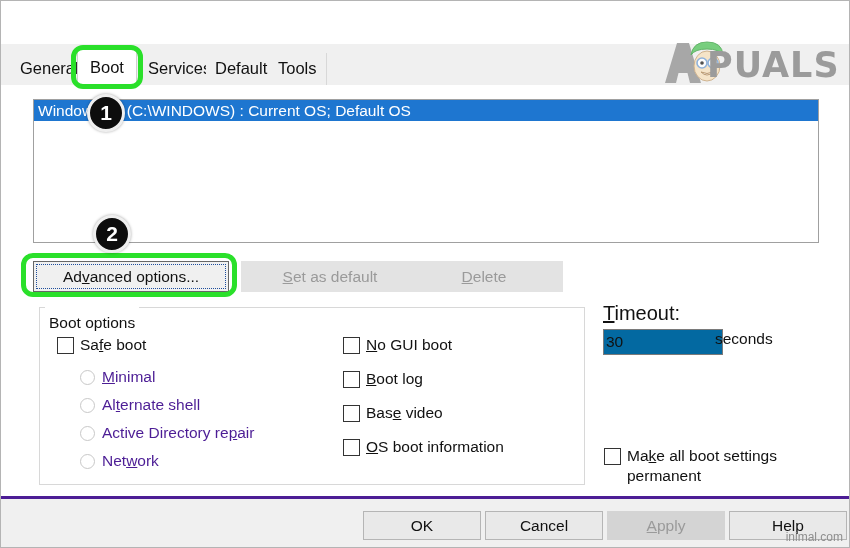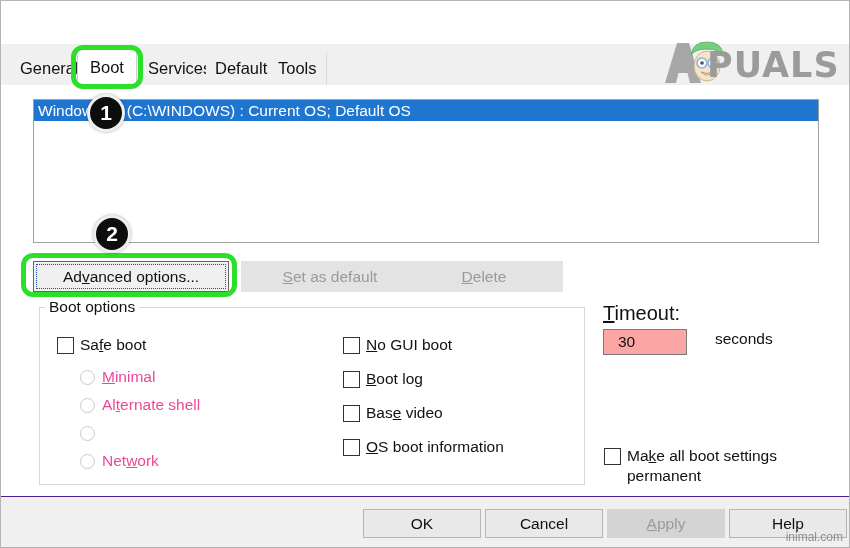--- a/index.html
+++ b/index.html
@@ -170,21 +170,21 @@
     position: absolute;
     left: 38px; top: 222px;
     width: 546px; height: 178px;
     border: 1px solid #d8d8d8;
     box-sizing: border-box;
   }
   #boot-options-legend {
     position: absolute;
     left: 44px; top: 213px;
     background: #ffffff;
-    padding: 0 4px;
+    padding: 16px 4px;
     font-size: 15.5px;
     color: #111111;
     white-space: nowrap;
   }
 
   
   .cb {
     position: absolute;
     width: 17px; height: 17px;
     border: 1px solid #333333;
@@ -199,21 +199,21 @@
     background: #ffffff;
     box-sizing: border-box;
   }
   .opt-label {
     position: absolute;
     font-size: 15.5px;
     color: #111111;
     white-space: nowrap;
     line-height: 18px;
   }
-  .opt-label.disabled { color: #ec4899; }
+  .opt-label.disabled { color: #4c1d95; }
 
   
   #cb-safeboot      { left: 56px;  top: 252px; }
   #lb-safeboot      { left: 79px;  top: 251px; }
   #rb-minimal       { left: 79px;  top: 285px; }
   #lb-minimal       { left: 101px; top: 283px; }
   #rb-altshell      { left: 79px;  top: 313px; }
   #lb-altshell      { left: 101px; top: 311px; }
   #rb-adrepair      { left: 79px;  top: 341px; }
   #lb-adrepair      { left: 101px; top: 339px; }
@@ -234,27 +234,27 @@
   #timeout-label {
     position: absolute;
     left: 602px; top: 217px;
     font-size: 20px;
     color: #111111;
     white-space: nowrap;
   }
   #timeout-input {
     position: absolute;
     left: 602px; top: 244px;
-    width: 84px; height: 26px;
+    width: 120px; height: 26px;
     border: 1px solid #7a7a7a;
-    background: #fca5a5;
+    background: #0369a1;
     box-sizing: border-box;
     font-size: 15.5px;
     line-height: 24px;
-    padding-left: 14px;
+    padding-left: 2px;
     color: #111111;
   }
   #timeout-units {
     position: absolute;
     left: 714px; top: 245px;
     font-size: 15.5px;
     color: #111111;
     white-space: nowrap;
   }
   #cb-permanent { left: 603px; top: 363px; }
@@ -266,21 +266,21 @@
     color: #111111;
     line-height: 20px;
   }
 
   
   #footer {
     position: absolute;
     left: 0; top: 411px;
     width: 850px; height: 53px;
     background: #f0f0f0;
-    border-top: 1px solid #4c1d95;
+    border-top: 3px solid #4c1d95;
     box-sizing: border-box;
   }
   .foot-btn {
     position: absolute;
     top: 12px;
     width: 118px; height: 29px;
     box-sizing: border-box;
     font-size: 15.5px;
     line-height: 27px;
     text-align: center;
@@ -418,20 +418,21 @@
     <div class="cb" id="cb-safeboot"></div>
     <div class="opt-label" id="lb-safeboot">Sa<span class="ul">f</span>e boot</div>
 
     <div class="rb" id="rb-minimal"></div>
     <div class="opt-label disabled" id="lb-minimal"><span class="ul">M</span>inimal</div>
 
     <div class="rb" id="rb-altshell"></div>
     <div class="opt-label disabled" id="lb-altshell">Al<span class="ul">t</span>ernate shell</div>
 
     <div class="rb" id="rb-adrepair"></div>
+    <div class="opt-label disabled" id="lb-adrepair">Active Directory re<span class="ul">p</span>air</div>
 
     <div class="rb" id="rb-network"></div>
     <div class="opt-label disabled" id="lb-network">Net<span class="ul">w</span>ork</div>
 
     <div class="cb" id="cb-nogui"></div>
     <div class="opt-label" id="lb-nogui"><span class="ul">N</span>o GUI boot</div>
 
     <div class="cb" id="cb-bootlog"></div>
     <div class="opt-label" id="lb-bootlog"><span class="ul">B</span>oot log</div>
 

